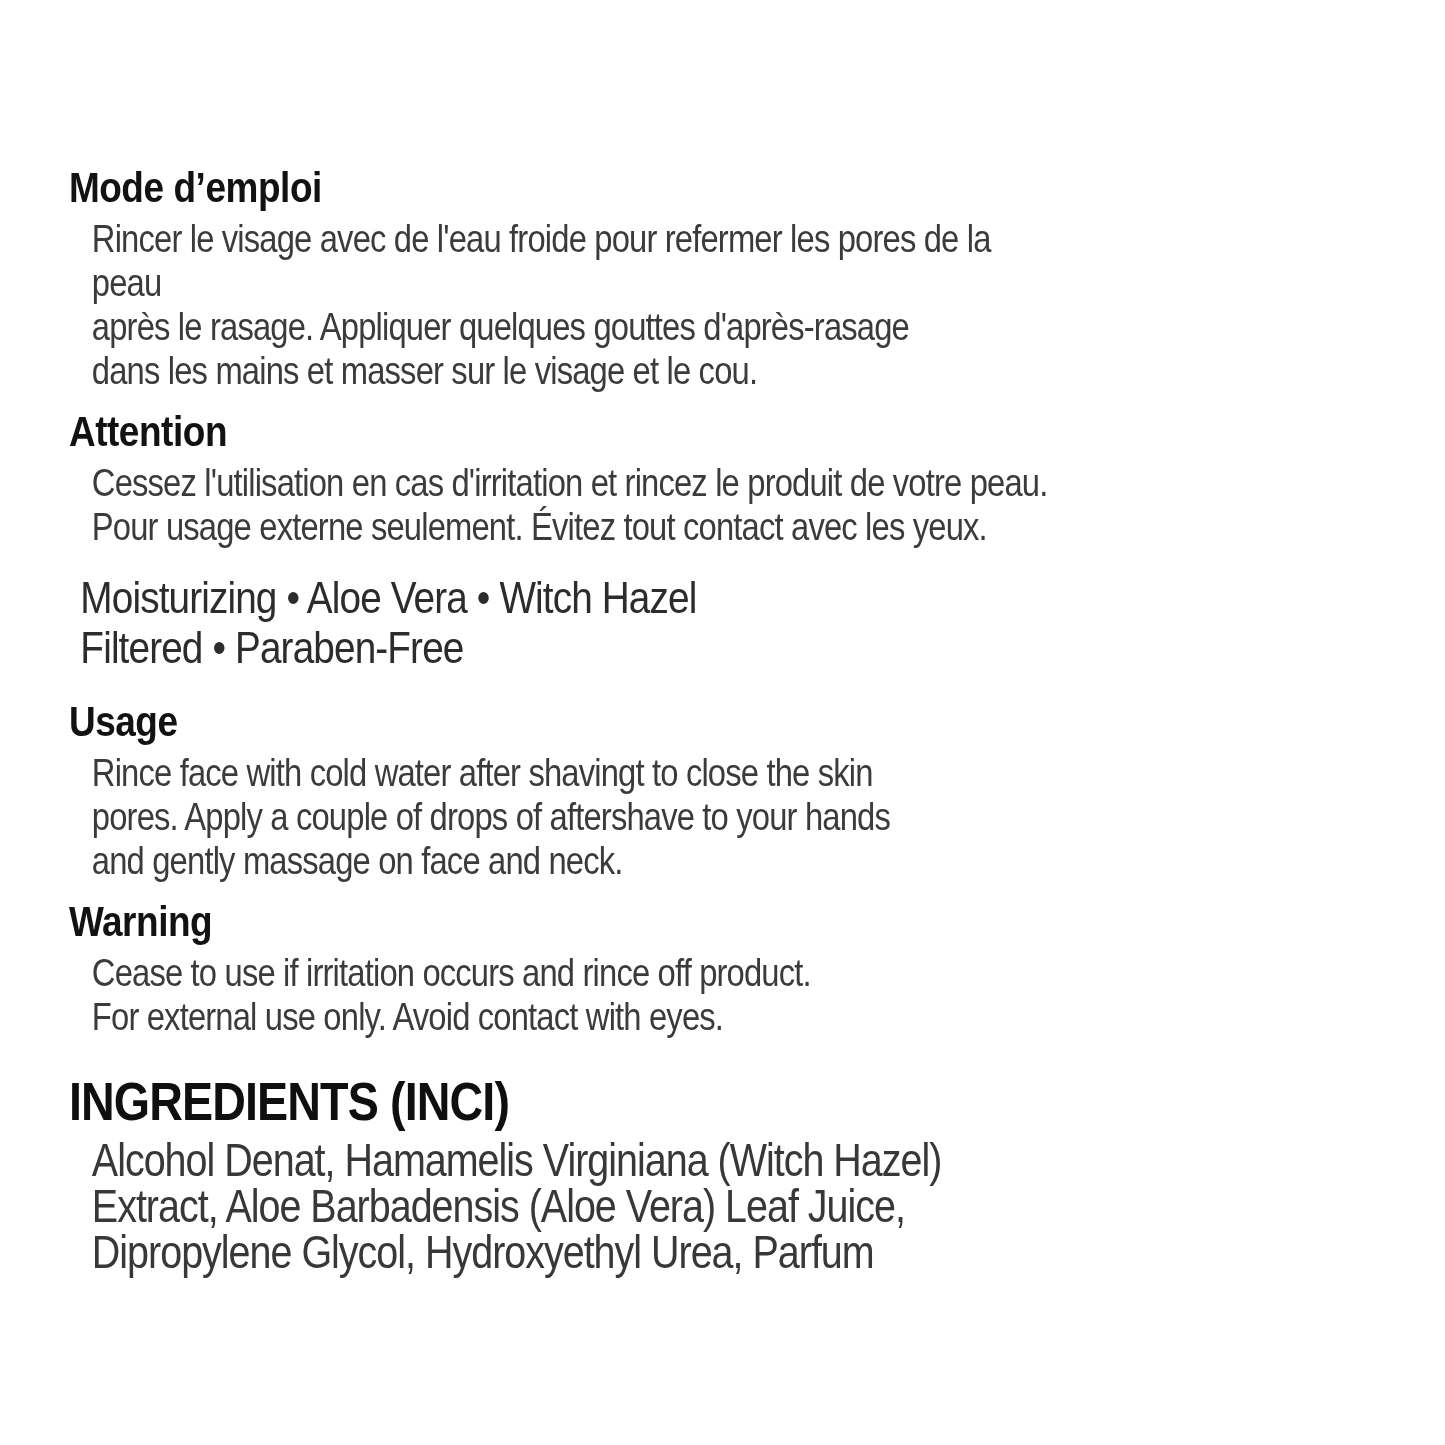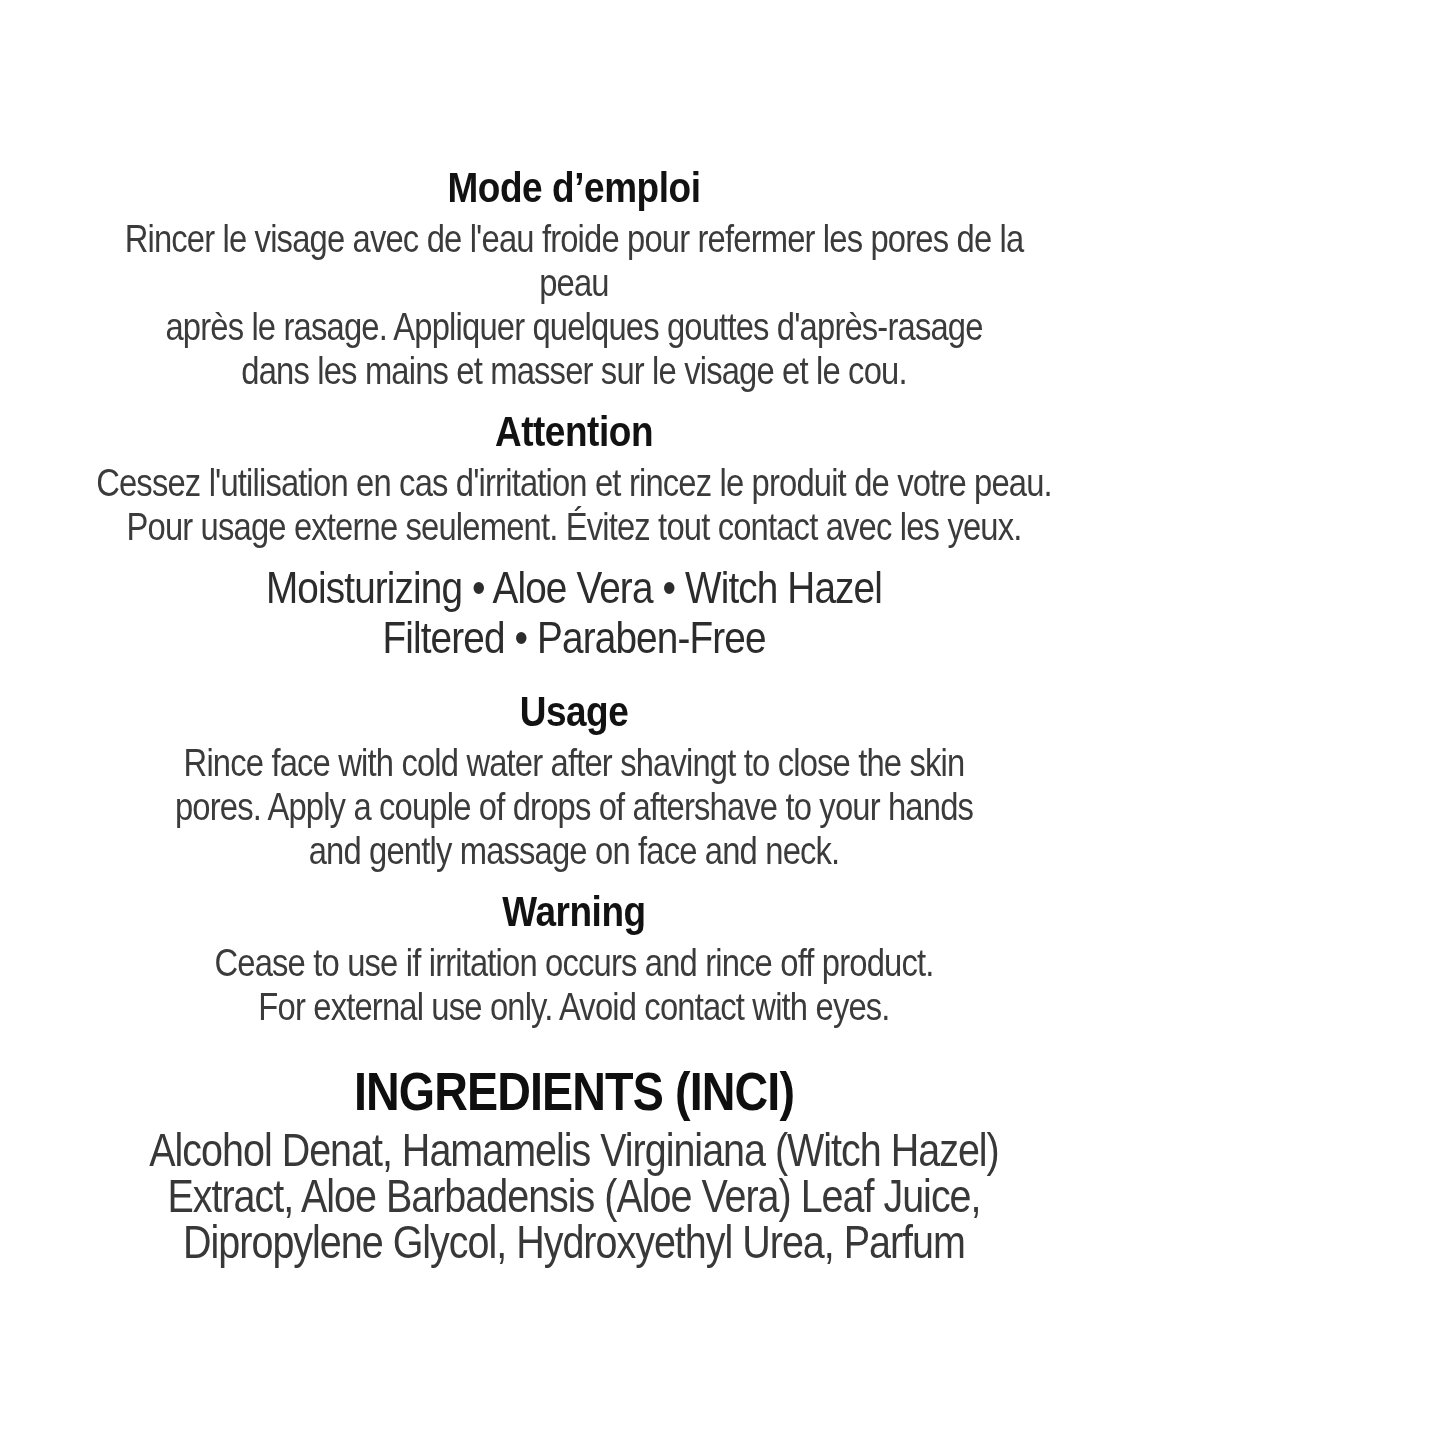--- a/index.html
+++ b/index.html
@@ -10,21 +10,21 @@
     width: 1445px;
     height: 1445px;
     background: #ffffff;
     font-family: "Liberation Sans", sans-serif;
     overflow: hidden;
   }
   .label-sheet {
     width: 1148px;
     padding-top: 165px;
     box-sizing: border-box;
-    text-align: center;
+    text-align: left;
   }
   
   .heading {
     font-size: 42px;
     font-weight: bold;
     color: #121212;
     letter-spacing: -0.5px;
     line-height: 46px;
     transform: scaleX(0.88);
     transform-origin: 50% 50%;
@@ -65,21 +65,21 @@
     font-weight: 400;
     color: #383838;
     letter-spacing: -1.2px;
     line-height: 46px;
     transform: scaleX(0.84);
     transform-origin: 50% 50%;
     margin: 0;
   }
   .mt-section   { margin-top: 16px; }
   .mt-features  { margin-top: 26px; }
-  .mt-pair      { margin-top: 14px; }
+  .mt-pair      { margin-top: 24px; }
   .mt-ing       { margin-top: 34px; }
   .mb-head      { margin-bottom: 6px; }
 </style>
 </head>
 <body>
 
 <div class="label-sheet">
 
   <div class="heading mb-head">Mode d’emploi</div>
   <p class="bodyline">Rincer le visage avec de l'eau froide pour refermer les pores de la peau</p>

